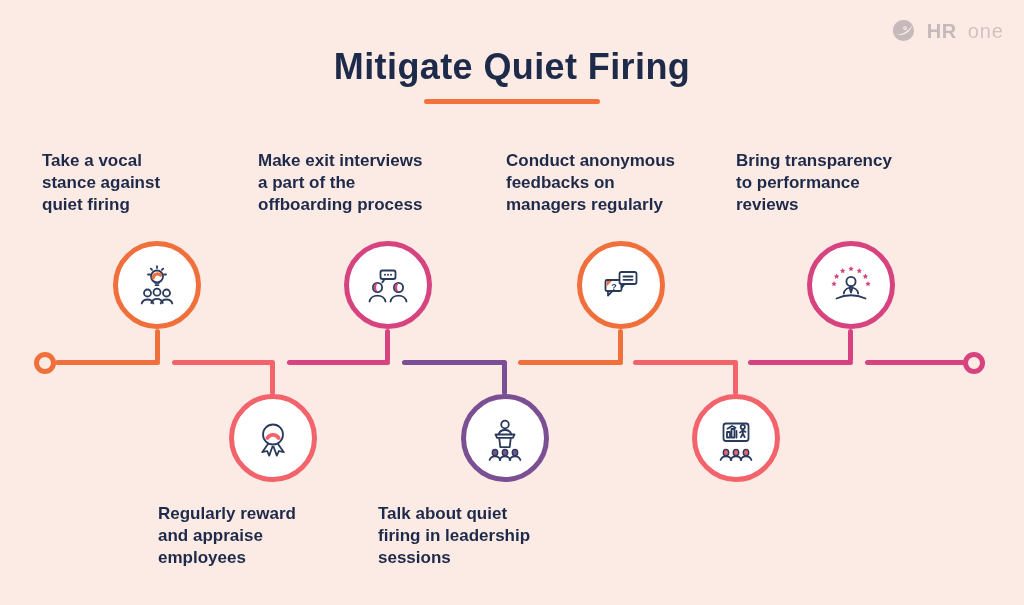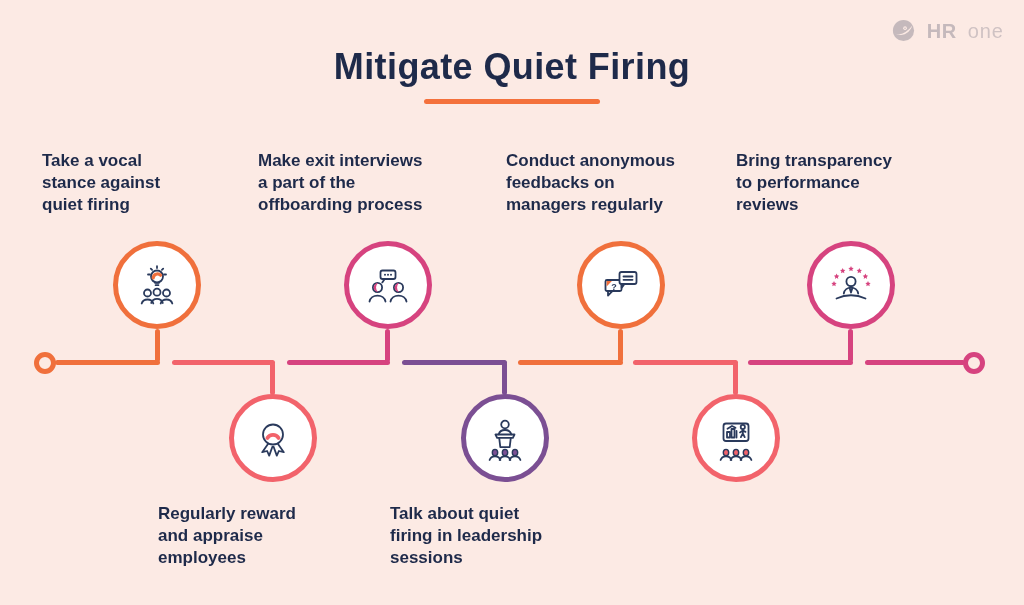--- a/index.html
+++ b/index.html
@@ -159,21 +159,21 @@
           <path d="M18.2 23.9 l1.1 9.3 h9.4 l1.1 -9.3"></path>
           <path d="M8.6 46 a5.6 5 0 0 1 10.8 0"></path>
           <path d="M18.6 46 a5.6 5 0 0 1 10.8 0"></path>
           <path d="M28.6 46 a5.6 5 0 0 1 10.8 0"></path>
         </g>
         <ellipse class="hd" cx="14" cy="38.6" rx="2.7" ry="3.2"></ellipse>
         <ellipse class="hd" cx="24" cy="38.6" rx="2.7" ry="3.2"></ellipse>
         <ellipse class="hd" cx="34" cy="38.6" rx="2.7" ry="3.2"></ellipse>
       </svg>
     </div>
-    <div class="label label-bottom" style="left:390px">Talk about quiet
+    <div class="label label-bottom" style="left:378px">Talk about quiet
 firing in leadership
 sessions</div>
   </div>
 
   <div class="layer" style="--c: #F0703C;">
     <div class="seg" style="left:518px;width:105px"></div>
     <div class="stem stem-up" style="left:618px"></div>
     <div class="circle" style="left:577px;top:241px">
       <svg class="icon" viewBox="0 0 48 48">
         <g class="s">

